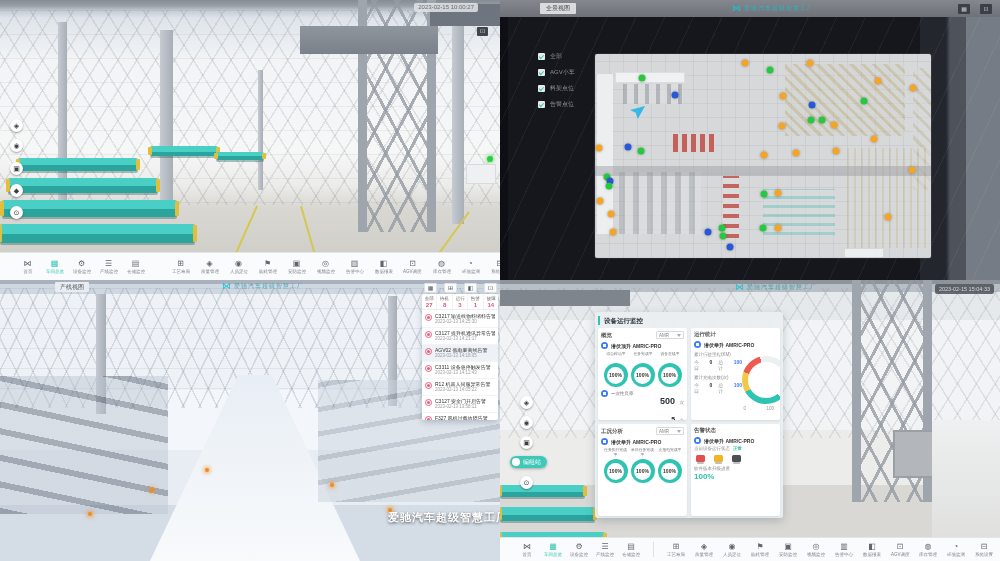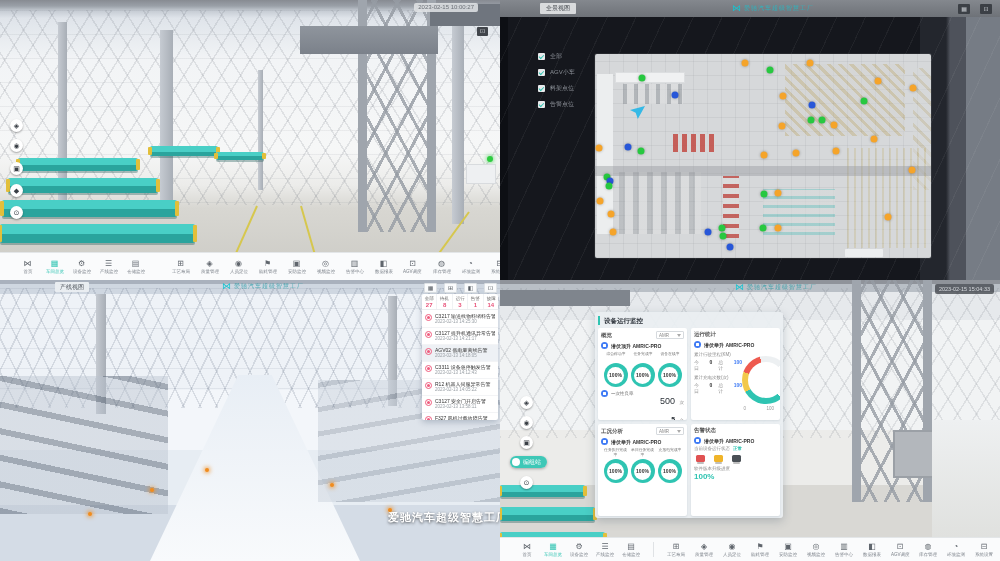--- a/index.html
+++ b/index.html
@@ -160,21 +160,21 @@
 .donut-row{display:flex;justify-content:space-between;padding:0 1px}
 .dn{width:27px;display:flex;flex-direction:column;align-items:center;gap:2px}
 .dn-l{font-size:4px;line-height:5px;color:#777;text-align:center;height:10px;transform:scale(.95)}
 .ring{width:24px;height:24px;border-radius:50%;position:relative;display:flex;align-items:center;justify-content:center}
 .ring::after{content:"";position:absolute;inset:3.5px;background:#fff;border-radius:50%}
 .ring span{position:relative;z-index:1;font-size:5px;color:#333;font-weight:bold}
 .ov-extra{display:flex;justify-content:space-between;margin-top:3px;align-items:flex-start}
 .oxl{display:flex;gap:3px;align-items:center}
 .oxl .t{font-size:4.5px;color:#666;width:32px;line-height:5px}
 .oxr{text-align:right}
-.bigv{font-size:9px;line-height:9px;color:#2b3138;font-weight:normal}
+.bigv{font-size:9px;line-height:9px;color:#2b3138;font-weight:bold}
 .unit{font-size:4.5px;color:#888}
 .big2{font-size:7px;line-height:8px;color:#2b3138;font-weight:bold}
 .kcol{width:48px}
 .krow{margin-top:4px}
 .kl{font-size:4.5px;color:#888;line-height:6px}
 .kv{display:flex;gap:6px;font-size:5px;margin-top:1px}
 .kv .a{color:#999}.kv .n1{color:#333;font-weight:bold}.kv .n2{color:#3f7bf5;font-weight:bold}
 .gauge{position:absolute;right:-10px;top:28px;width:48px;height:48px;border-radius:50%;background:conic-gradient(from 140deg,#2fc4b2 0 100deg,#f2c84b 100deg 150deg,#ee5a4f 150deg 205deg,#edf0f2 205deg 265deg,transparent 265deg)}
 .gauge::after{content:"";position:absolute;inset:6px;background:#fff;border-radius:50%}
 .gmin{position:absolute;right:34px;top:78px;font-size:4.5px;color:#999}

